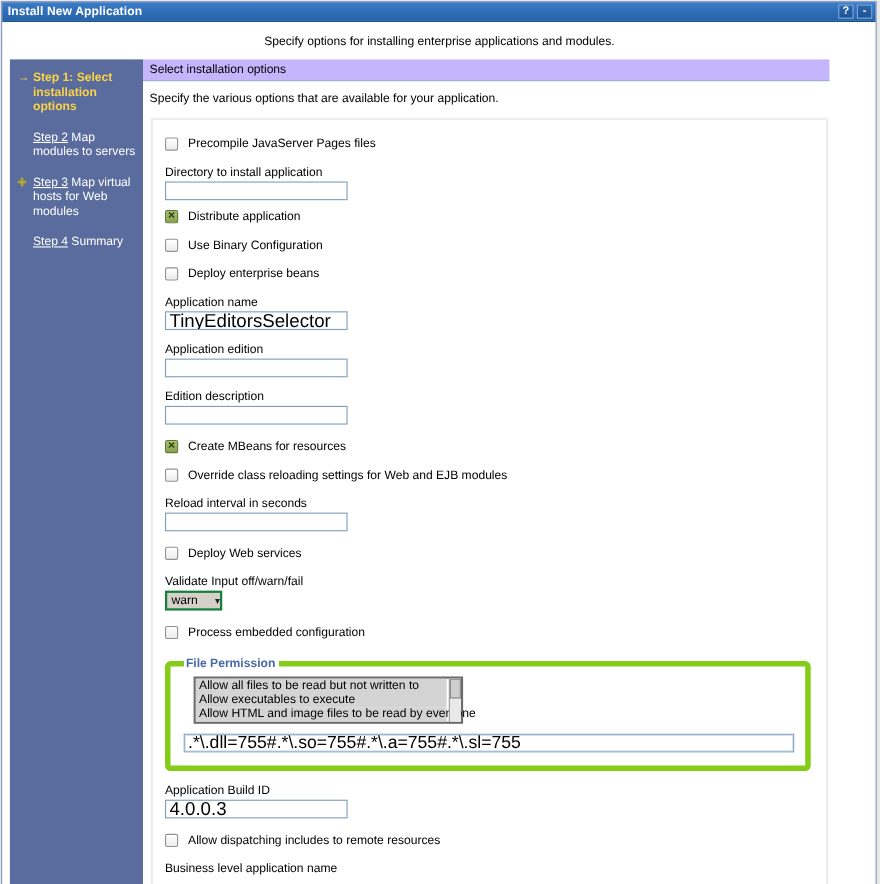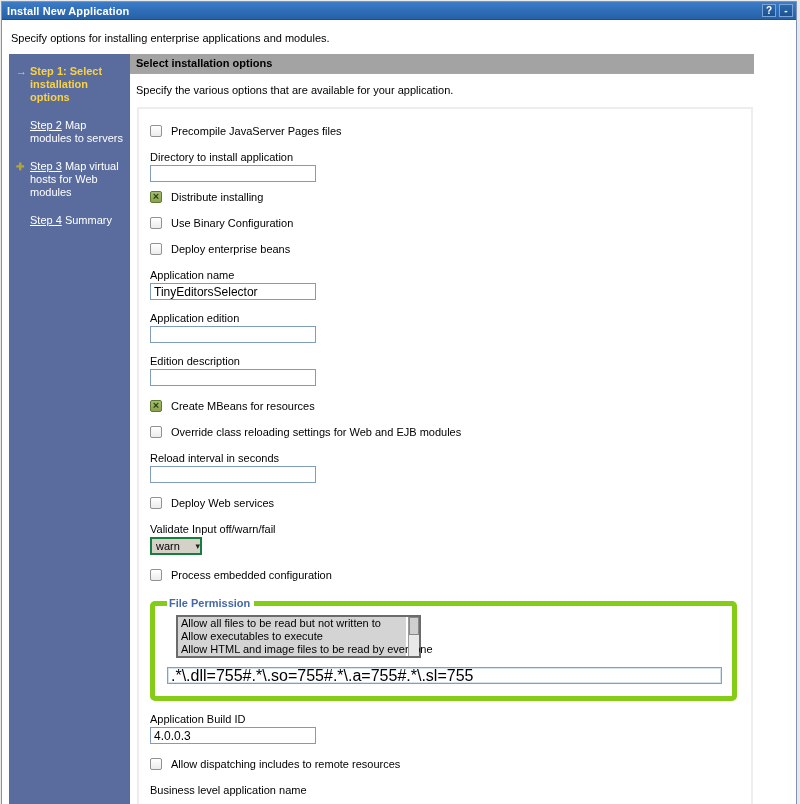--- a/index.html
+++ b/index.html
@@ -33,43 +33,43 @@
   .tb-btn {
     width:14px; height:13px;
     margin-left:3px;
     background:linear-gradient(180deg,#2d68ad,#1c5292);
     border:1px solid #7aa5d6;
     color:#fff;
     font-size:10px; font-weight:bold;
     line-height:11px; text-align:center;
     cursor:default;
   }
-  .subtitle { padding:12px 8px 10px 9px; }
+  .subtitle { padding:12px 8px 10px 9px;text-align:center; }
 
   
   .main { display:flex; align-items:stretch; margin:0 0 0 7px; }
   .sidebar {
     width:121px;
     background:#5a6c9e;
     color:#fff;
     padding:11px 4px 10px 4px;
     flex:none;
   }
   .step { display:flex; margin-bottom:15px; line-height:13px; }
   .step .marker { width:17px; flex:none; text-align:left; padding-left:3px; font-weight:bold; }
   .marker-arrow { color:#f9d246; }
   .marker-plus { color:#b1a72f; font-size:10px; }
   .step-current { color:#f9d246; font-weight:bold; }
   .step-link { text-decoration:underline; color:#fff; cursor:pointer; }
 
   .content { width:624px; flex:none; display:flex; flex-direction:column; }
   .content-header {
-    background:#a3a3a3;
+    background:#c4b5fd;
     border-bottom:1px solid #9aa7c4;
-    font-weight:bold;
+    font-weight:normal;
     padding:3px 6px 4px 6px;
   }
   .content-desc { padding:10px 4px 11px 6px; background:#fff; }
   .formbox {
     border:2px solid #ededed;
     margin-left:7px;
     margin-right:1px;
     background:#fff;
     padding:14px 10px 22px 9px;
     flex:1;
@@ -99,21 +99,21 @@
   }
   .cbrow .cb-label { padding-top:0; line-height:13px; }
 
   .field { margin:12px 0 9px 2px; }
   .field .flabel { display:block; line-height:13px; margin-bottom:1px; }
   .textinput {
     display:block;
     width:166px; height:17px;
     border:1px solid #7f9db9;
     background:#fff;
-    font-family:inherit; font-size:12px;
+    font-family:inherit; font-size:17px;
     padding:1px 3px;
   }
 
   
   .select {
     display:inline-flex;
     align-items:center;
     background:#d5d1c9;
     border:2px solid #15803d;
     height:18px;
@@ -216,21 +216,21 @@
           <span class="cb-label">Precompile JavaServer Pages files</span>
         </div>
 
         <div class="field">
           <span class="flabel">Directory to install application</span>
           <input class="textinput" value="" style="">
         </div>
 
         <div class="cbrow">
           <span class="checkbox checked"></span>
-          <span class="cb-label">Distribute installing</span>
+          <span class="cb-label">Distribute application</span>
         </div>
 
         <div class="cbrow">
           <span class="checkbox"></span>
           <span class="cb-label">Use Binary Configuration</span>
         </div>
 
         <div class="cbrow">
           <span class="checkbox"></span>
           <span class="cb-label">Deploy enterprise beans</span>

